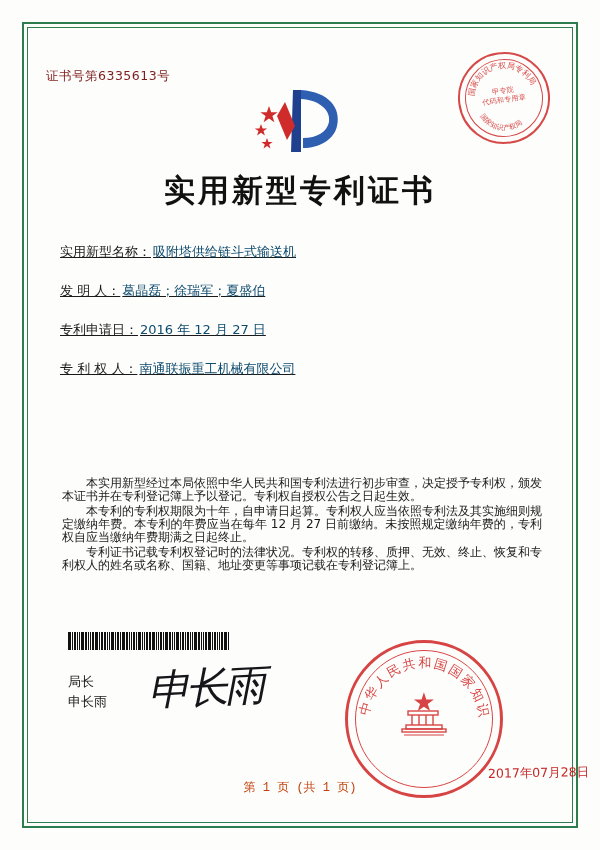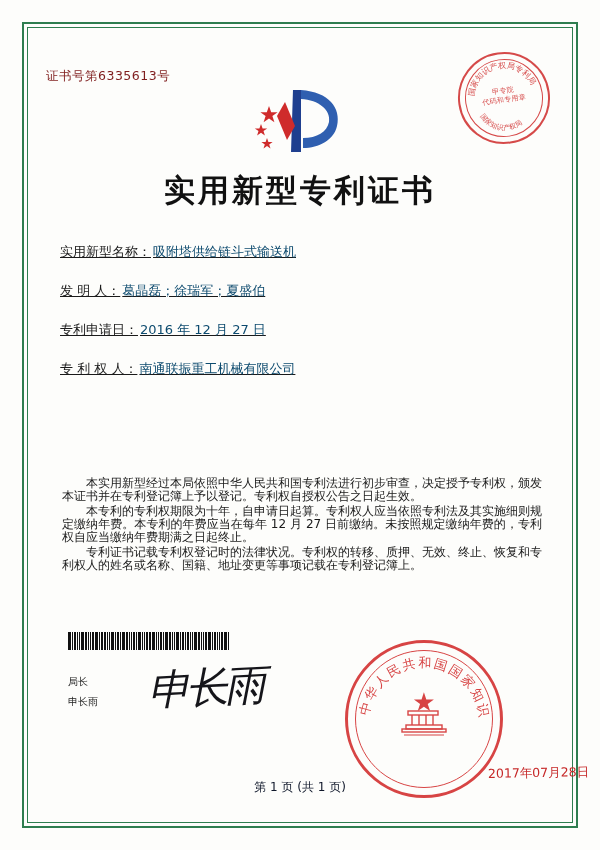--- a/index.html
+++ b/index.html
@@ -175,21 +175,21 @@
     background: #111;
     height: 100%;
     margin-right: 1px;
   }
 
   
   .sig-block {
     position: absolute;
     left: 28px;
     top: 632px;
-    font-size: 10px;
+    font-size: 13px;
     line-height: 20px;
   }
   .sig-hand {
     position: absolute;
     left: 108px;
     top: 620px;
     font-family: "DejaVu Serif", "Liberation Serif", serif;
     font-size: 42px;
     font-style: italic;
     color: #15151a;
@@ -246,21 +246,22 @@
   }
 
   
   .footer {
     position: absolute;
     left: 0;
     right: 0;
     bottom: 14px;
     text-align: center;
     font-size: 12px;
-    color: #0f172a;
+    color: #c2410c;
+    font-family: Liberation Mono, monospace;
   }
 </style>
 </head>
 <body>
 
 <div class="page">
 
   <div class="border-outer"></div>
   <div class="border-inner"></div>
 

